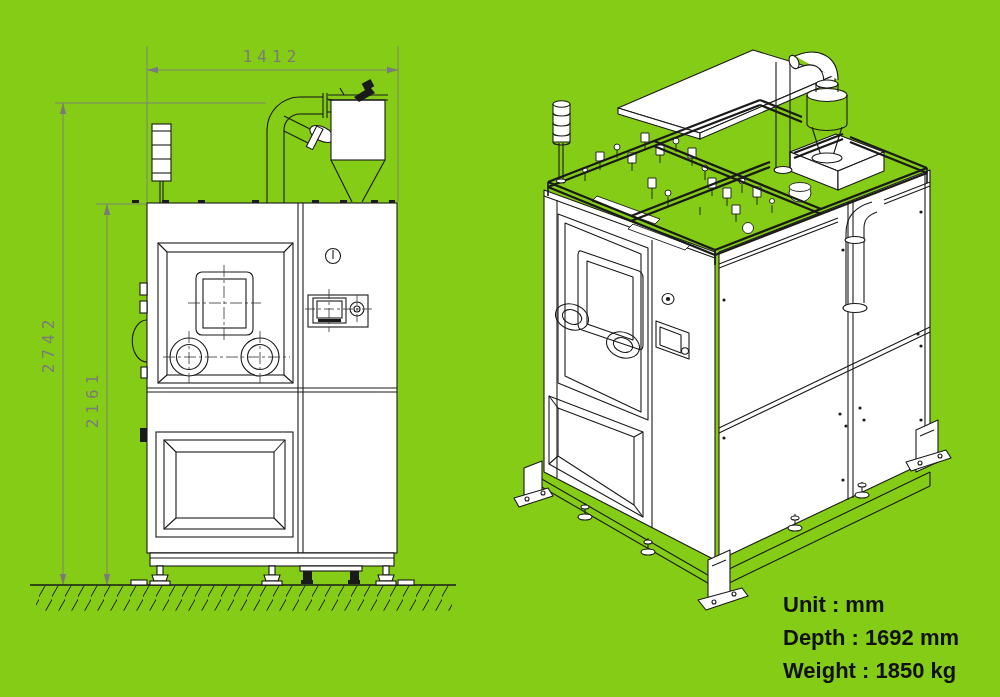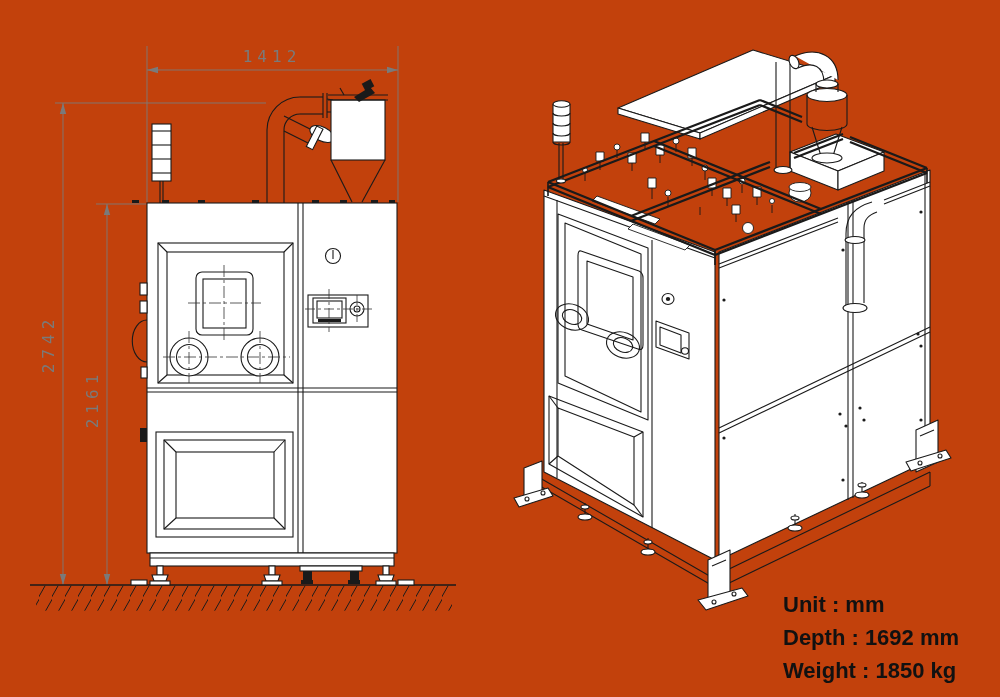--- a/index.html
+++ b/index.html
@@ -1,16 +1,16 @@
 <!DOCTYPE html>
 <html><head>
 <meta charset="utf-8">
 <style>
   html,body{margin:0;padding:0;background:#fff;}
-  .canvas{position:relative;width:1000px;height:697px;background:#c2410c;overflow:hidden;
+  .canvas{position:relative;width:1000px;height:697px;background:#84cc16;overflow:hidden;
           font-family:"Liberation Sans", sans-serif;}
   svg{display:block;}
   text{user-select:none;}
   .dimtxt{font-family:"DejaVu Sans Mono","Liberation Mono",monospace;}
   .spectxt{font-family:"Liberation Sans",sans-serif;font-weight:bold;}
 </style>
 </head>
 <body>
 
 <div class="canvas">

